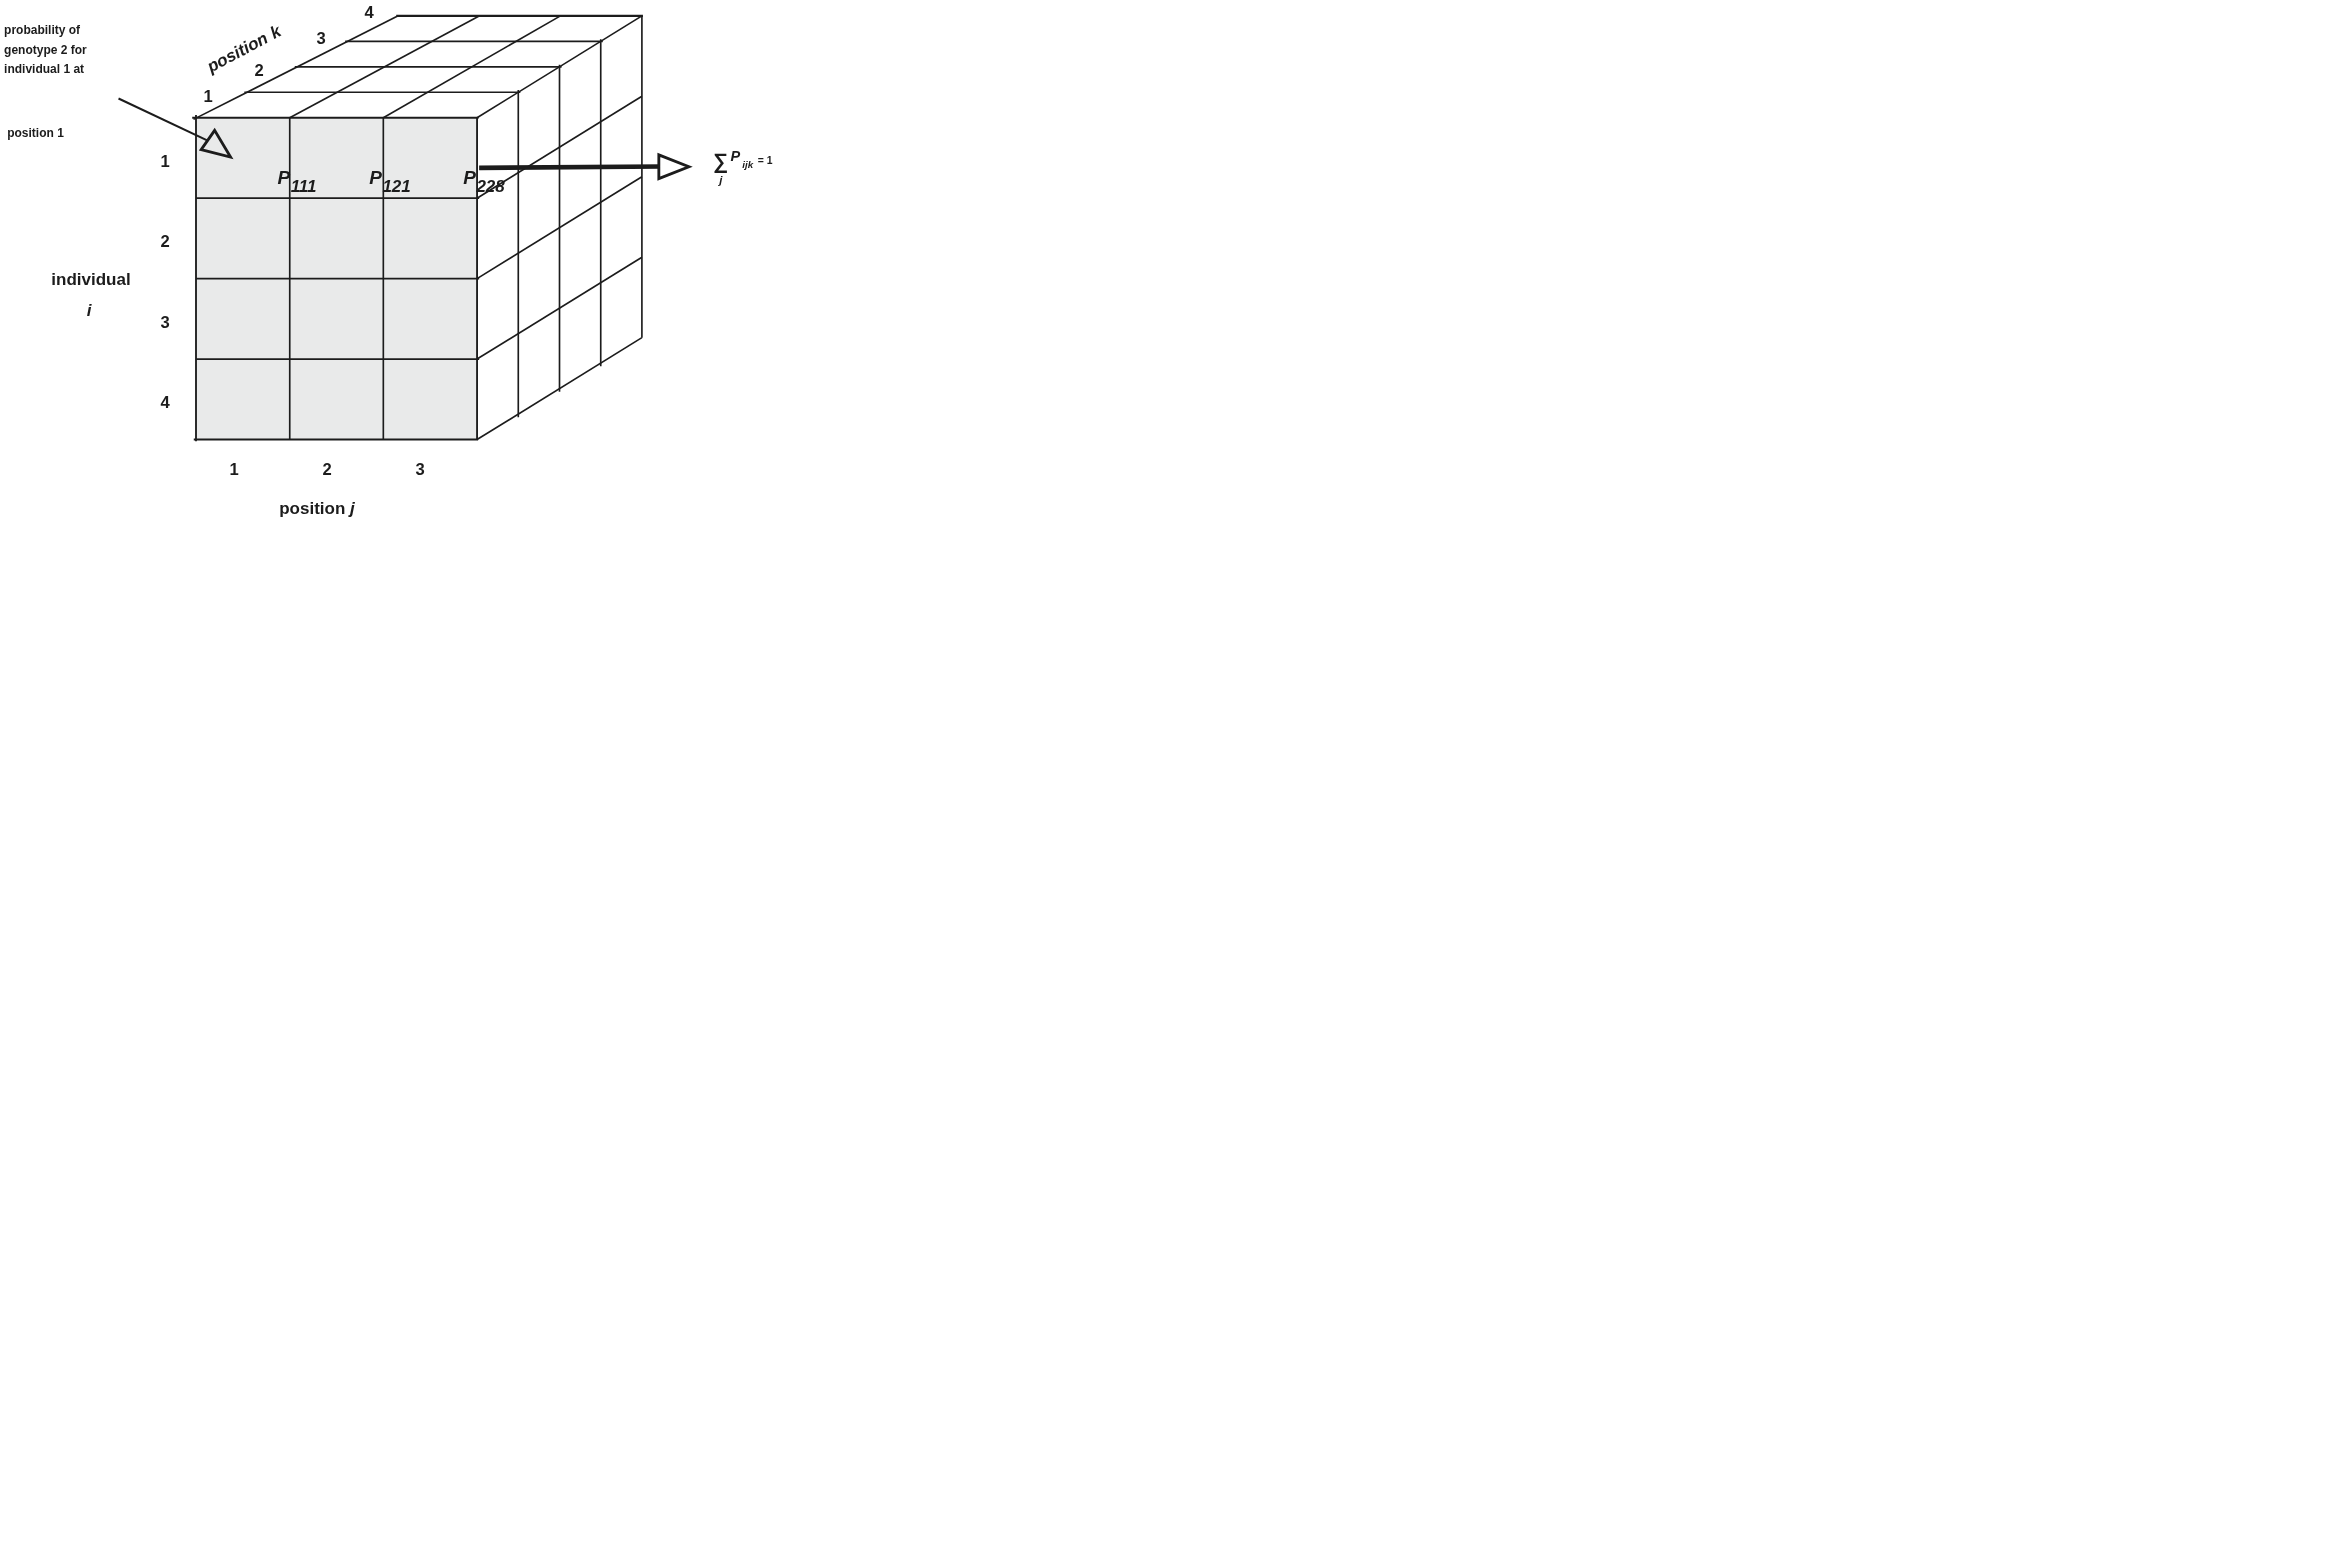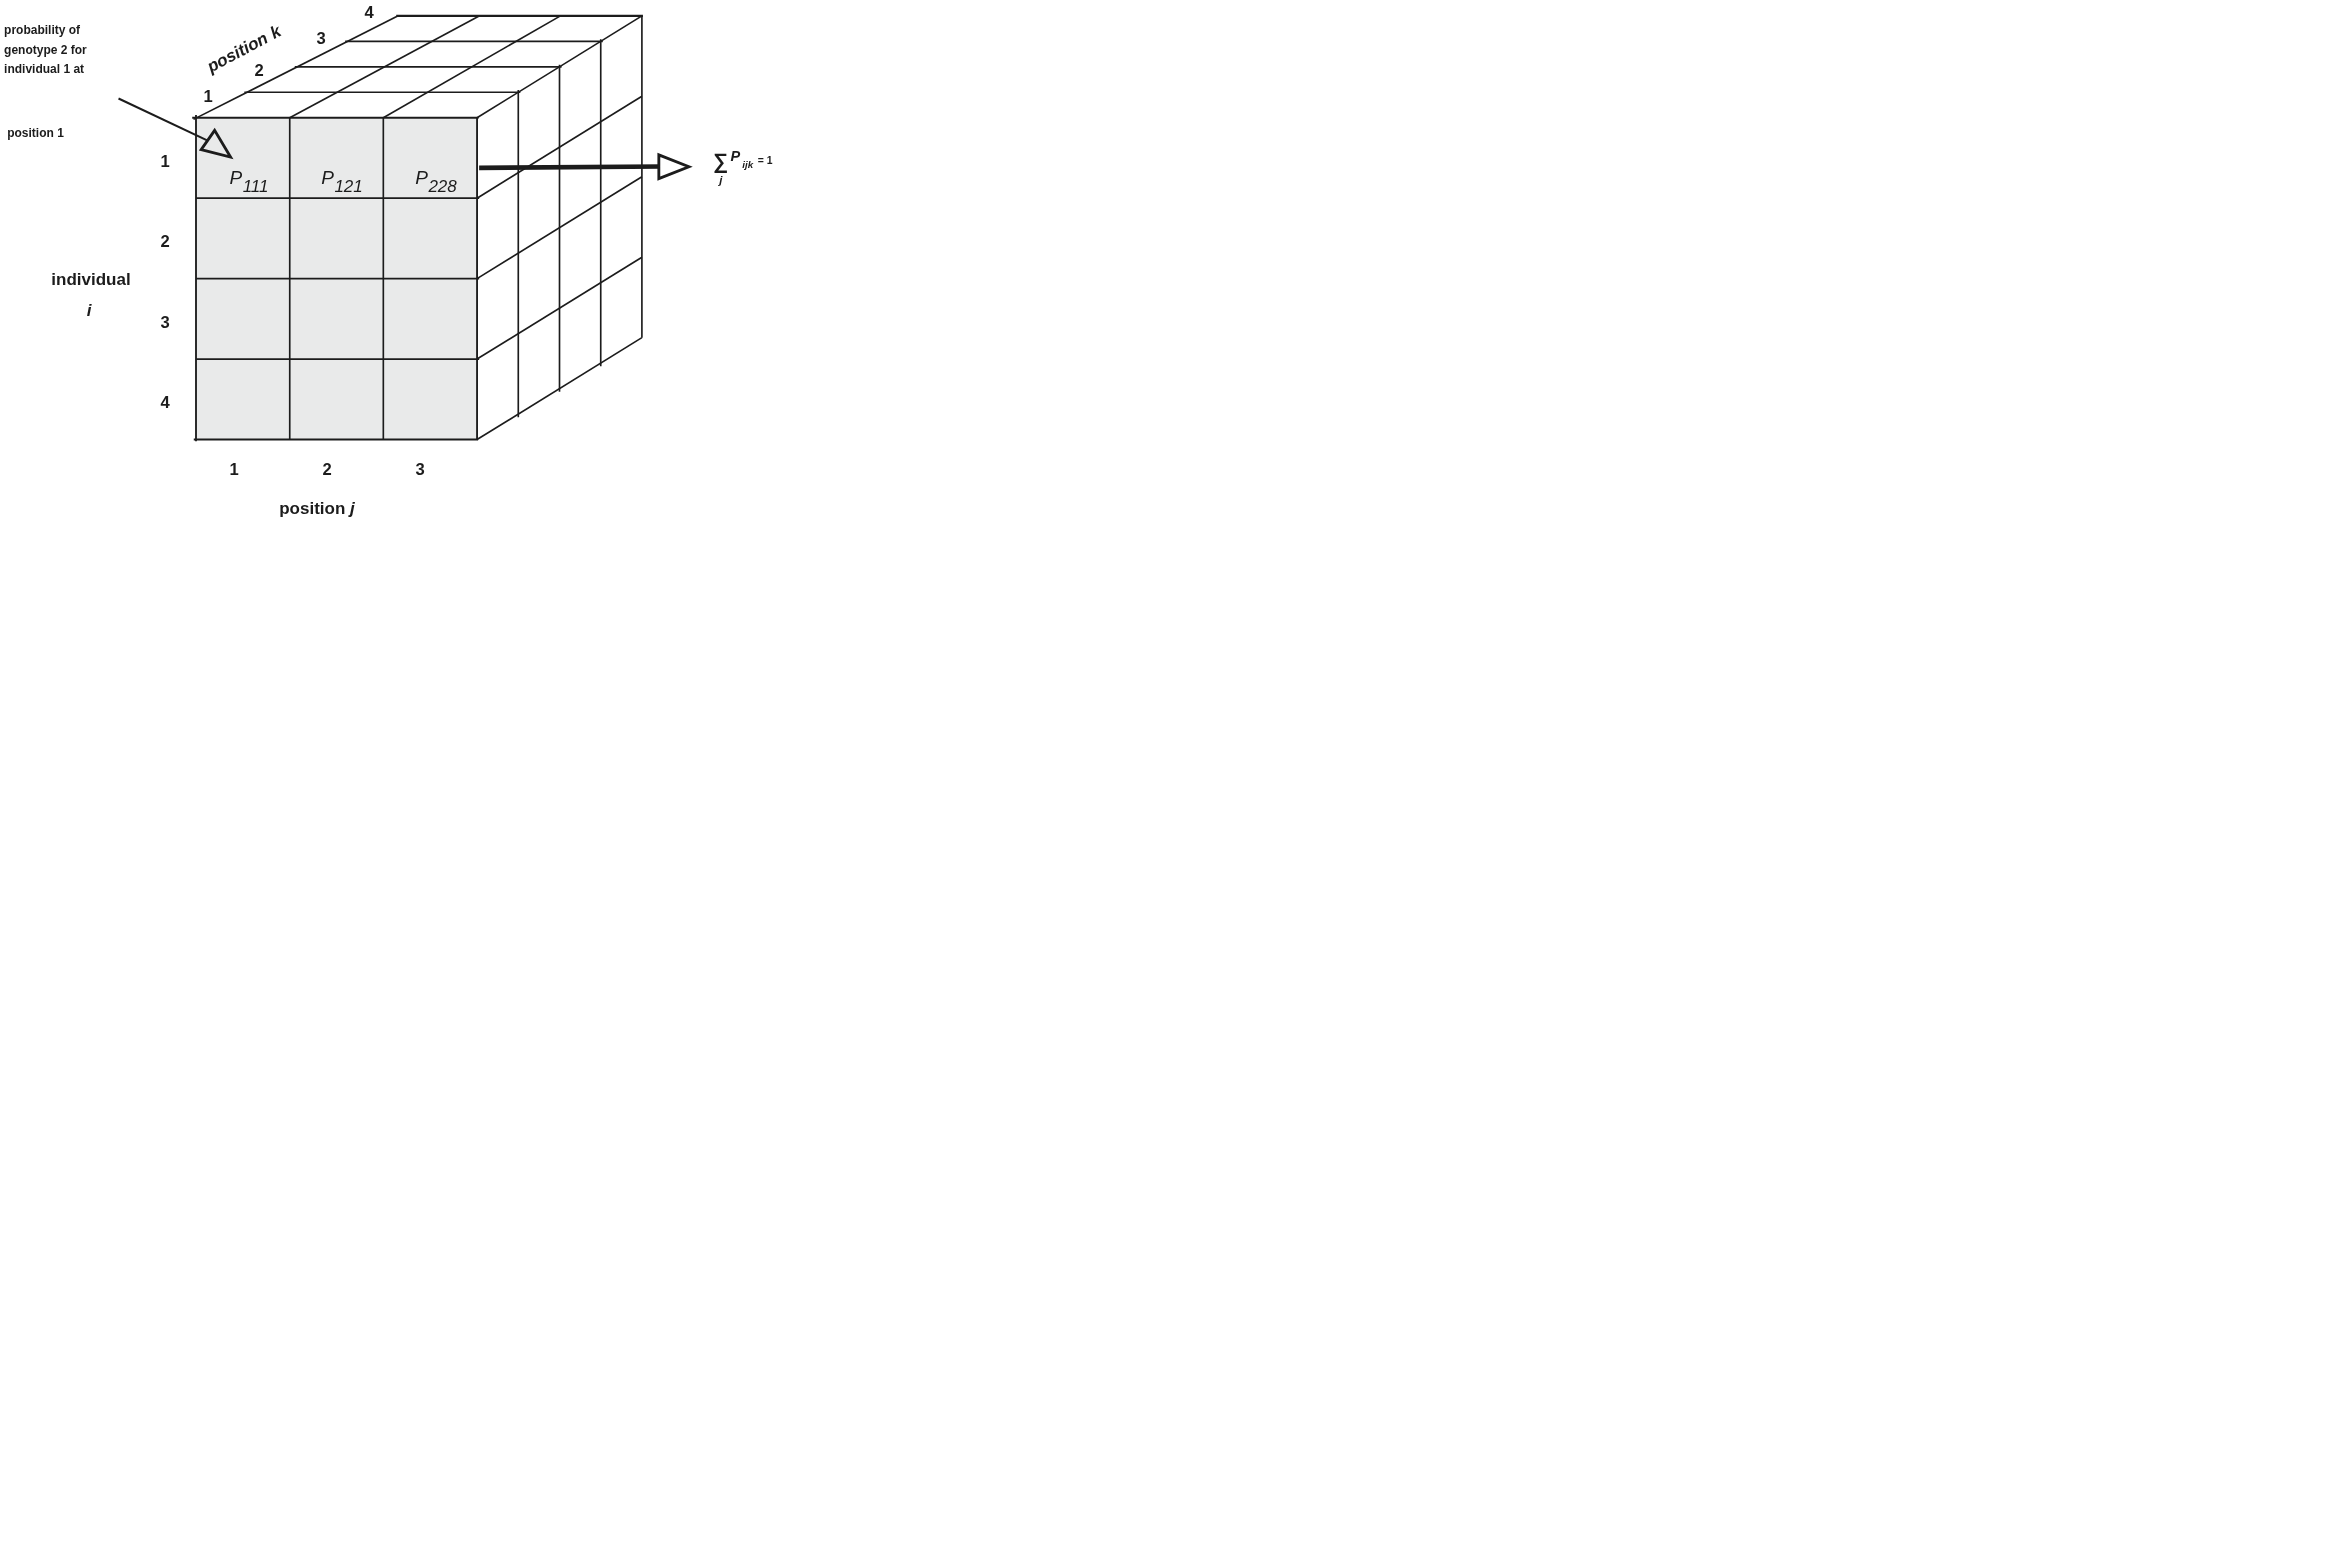--- a/index.html
+++ b/index.html
@@ -39,21 +39,21 @@
     transform:translate(-50%,-50%) rotate(-28deg);
     font-weight:bold;font-style:italic;font-size:17px;line-height:1;white-space:nowrap;
   }
   .posk .sym{margin-left:5.2px;}
 
   .geno{white-space:nowrap;}
   .geno .sym{margin-left:4.7px;}
 
   .cell{
     position:absolute;transform:translate(-50%,-50%);
-    font-style:italic;font-weight:normal;line-height:1;white-space:nowrap;
+    font-style:italic;font-weight:bold;line-height:1;white-space:nowrap;margin-left:48px;
   }
   .cell .base{font-size:19px;}
   .cell .sub{font-size:17px;position:relative;top:8.3px;margin-left:0.5px;}
 
   .formula{position:absolute;left:713px;top:149px;width:67px;height:37px;}
   .f-sigma{position:absolute;left:0;top:1px;font-size:21px;font-weight:bold;line-height:1;}
   .f-index{position:absolute;left:6.2px;top:26px;font-size:11.4px;font-weight:bold;font-style:italic;line-height:1;}
   .f-expr{position:absolute;left:17.6px;top:0;line-height:1;white-space:nowrap;}
   .f-base{font-size:14.5px;font-weight:bold;font-style:italic;}
   .f-sub{font-size:9.8px;font-weight:bold;font-style:italic;position:relative;top:7px;margin-left:2px;}

